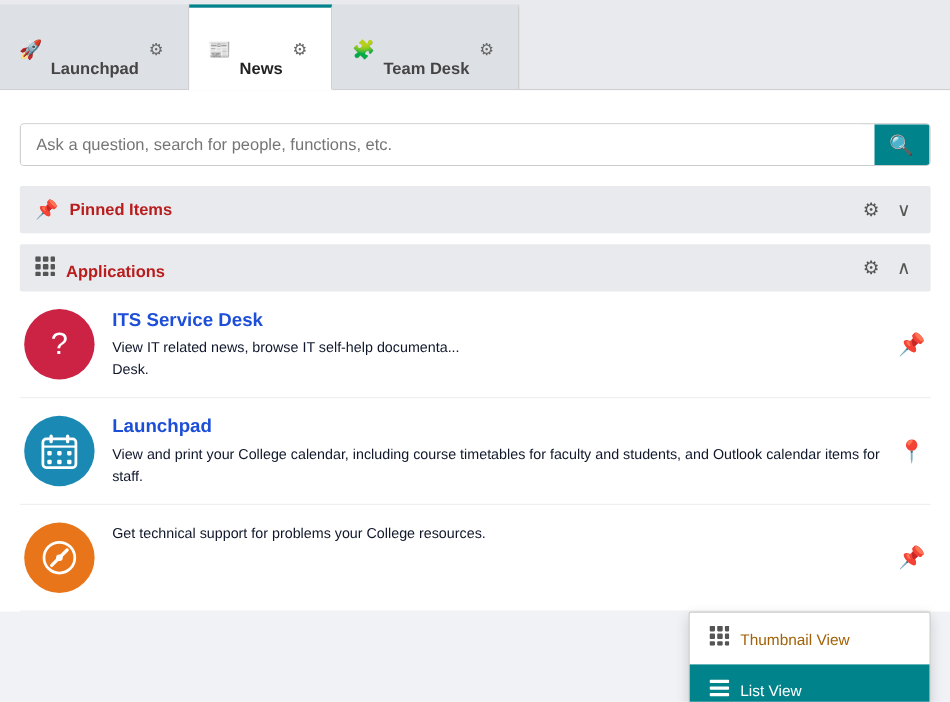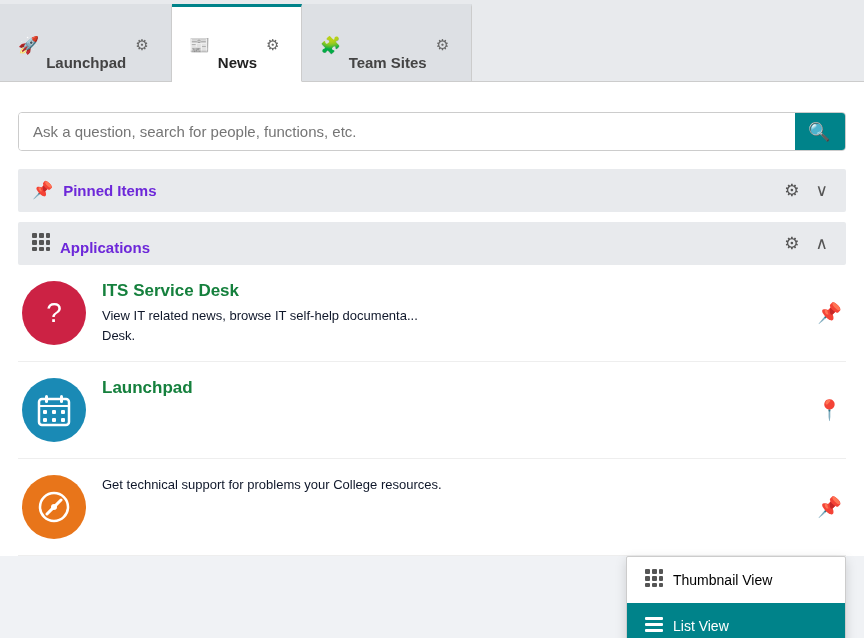--- a/index.html
+++ b/index.html
@@ -82,21 +82,21 @@
     .section-header {
       display: flex;
       align-items: center;
       background: #e8eaed;
       padding: 9px 14px;
       border-radius: 2px;
       margin-bottom: 2px;
       position: relative;
     }
     .section-header-icon { font-size: 17px; color: #555; margin-right: 10px; }
-    .section-header-title { font-size: 15px; font-weight: 600; color: #6d28d9; flex: 1; }
+    .section-header-title { font-size: 15px; font-weight: 600; color: #b91c1c; flex: 1; }
     .section-header-actions {
       display: flex;
       align-items: center;
       gap: 8px;
     }
     .gear-btn, .chevron-btn {
       background: none;
       border: none;
       cursor: pointer;
       font-size: 17px;
@@ -126,21 +126,21 @@
       width: 220px;
       border-radius: 2px;
     }
     .dropdown-item {
       display: flex;
       align-items: center;
       gap: 10px;
       padding: 12px 18px;
       cursor: pointer;
       font-size: 14px;
-      color: #000000;
+      color: #a16207;
     }
     .dropdown-item.active {
       background: #00838a;
       color: #fff;
     }
     .dropdown-item-icon { font-size: 16px; }
 
     
     .app-list { padding: 0; }
     .app-item {
@@ -163,21 +163,21 @@
       color: #fff;
     }
     .app-icon-its { background: #cc2244; }
     .app-icon-calendar { background: #1a8ab5; }
     .app-icon-caselog { background: #e8751a; }
 
     .app-details { flex: 1; }
     .app-name {
       font-size: 17px;
       font-weight: 600;
-      color: #15803d;
+      color: #1d4ed8;
       margin-bottom: 5px;
     }
     .app-desc { font-size: 13px; color: #0f172a; line-height: 1.5; }
     .pin-icon {
       font-size: 20px;
       color: #cc2244;
       margin-left: 10px;
       align-self: center;
       flex-shrink: 0;
     }
@@ -192,21 +192,21 @@
     <span class="tab-label">Launchpad</span>
     <span class="tab-gear">⚙</span>
   </div>
   <div class="tab active">
     <span class="tab-icon">📰</span>
     <span class="tab-label">News</span>
     <span class="tab-gear">⚙</span>
   </div>
   <div class="tab">
     <span class="tab-icon">🧩</span>
-    <span class="tab-label">Team Sites</span>
+    <span class="tab-label">Team Desk</span>
     <span class="tab-gear">⚙</span>
   </div>
 </div>
 
 <div class="main-content">
 
   <div class="search-bar" style="margin-top:14px;">
     <input class="search-input" type="text" placeholder="Ask a question, search for people, functions, etc." style="">
     <button class="search-btn">
       <span>🔍</span>
@@ -296,20 +296,21 @@
             <rect x="8" y="19" width="4" height="4" rx="1" fill="white"></rect>
             <rect x="17" y="19" width="4" height="4" rx="1" fill="white"></rect>
             <rect x="26" y="19" width="4" height="4" rx="1" fill="white"></rect>
             <rect x="8" y="27" width="4" height="4" rx="1" fill="white"></rect>
             <rect x="17" y="27" width="4" height="4" rx="1" fill="white"></rect>
             <rect x="26" y="27" width="4" height="4" rx="1" fill="white"></rect>
           </svg>
         </div>
         <div class="app-details">
           <div class="app-name">Launchpad</div>
+          <div class="app-desc">View and print your College calendar, including course timetables for faculty and students, and Outlook calendar items for staff.</div>
         </div>
         <span class="pin-icon unpinned">📍</span>
       </div>
 
       <div class="app-item">
         <div class="app-icon-wrap app-icon-caselog">
           <svg width="36" height="36" viewBox="0 0 36 36" fill="white">
             <circle cx="18" cy="18" r="14" fill="none" stroke="white" stroke-width="2.5"></circle>
             <line x1="11" y1="25" x2="25" y2="11" stroke="white" stroke-width="3" stroke-linecap="round"></line>
             <circle cx="18" cy="18" r="3" fill="white"></circle>

